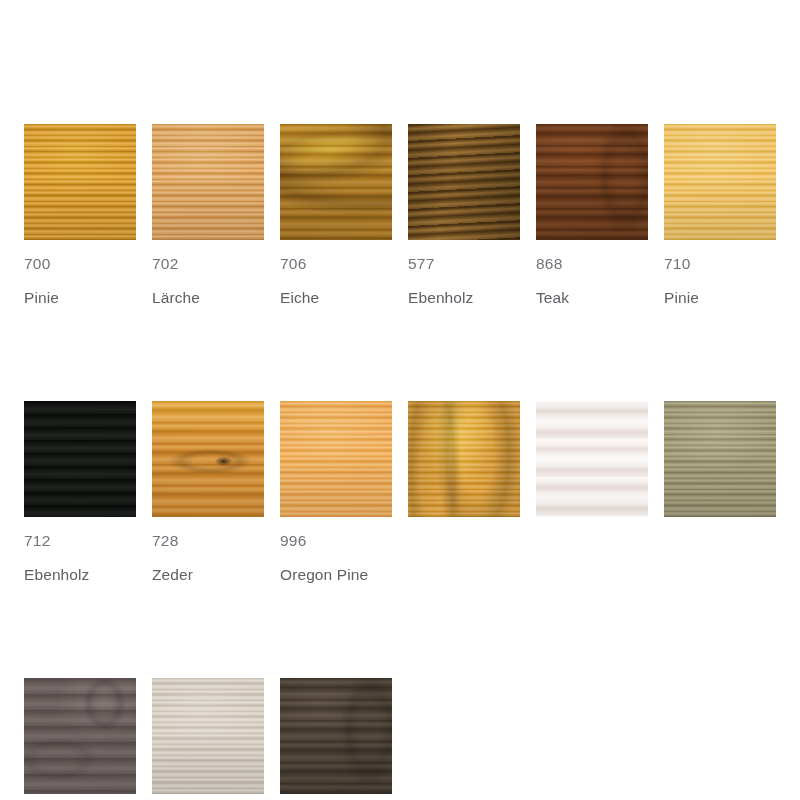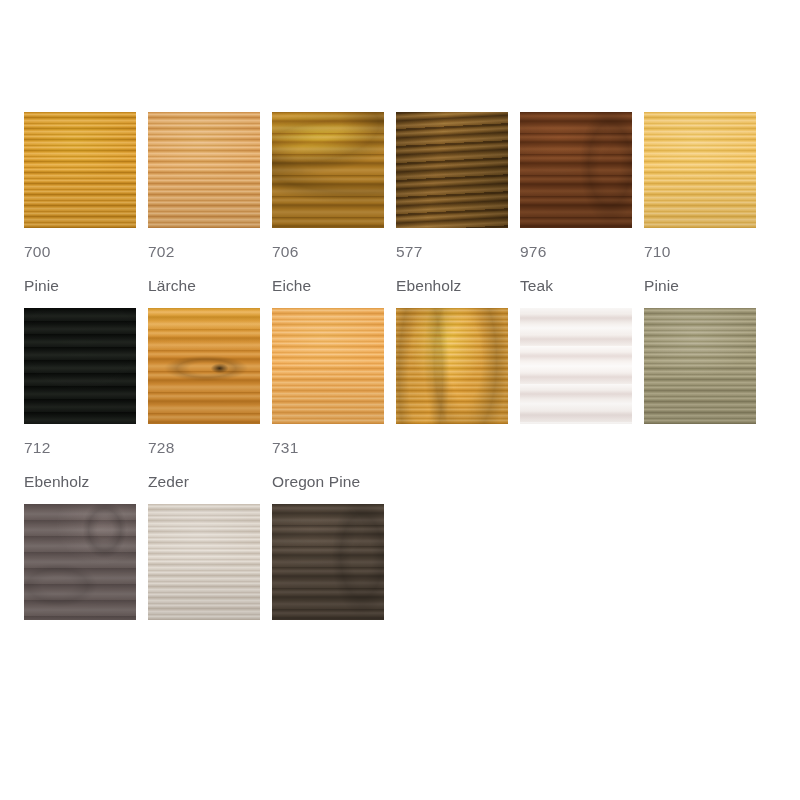--- a/index.html
+++ b/index.html
@@ -17,27 +17,26 @@
   #chart {
     position: relative;
     width: 800px;
     height: 800px;
     background: #ffffff;
   }
 
   .swatch-grid {
     position: absolute;
     left: 24px;
-    top: 112px;
+    top: 124px;
     width: 752px;
     display: grid;
     grid-template-columns: repeat(6, 112px);
     column-gap: 16px;
     row-gap: 93px;
-    gap: 12px;
   }
 
   .swatch-cell {
     width: 112px;
   }
 
   .chip {
     position: relative;
     width: 112px;
     height: 116px;
@@ -129,21 +128,21 @@
         </div>
         <div class="chip-code">577</div>
         <div class="chip-name">Ebenholz</div>
       </div>
       <div class="swatch-cell">
         <div class="chip" style="background: rgb(107, 58, 28);">
           <div class="grain" style="background: repeating-linear-gradient(rgb(83, 42, 18) 0px, rgb(107, 58, 28) 2px, rgb(128, 74, 39) 4px, rgb(107, 58, 28) 7px, rgb(83, 42, 18) 9px, rgb(107, 58, 28) 13px, rgb(128, 74, 39) 16px, rgb(107, 58, 28) 21px);"></div>
           <div class="grain-2" style="background: linear-gradient(172deg, rgba(0, 0, 0, 0.03) 0%, rgba(0, 0, 0, 0) 40%, rgba(0, 0, 0, 0.14) 100%), radial-gradient(30px 60px at 80% 45%, rgba(0, 0, 0, 0) 35%, rgba(0, 0, 0, 0.12) 70%, rgba(0, 0, 0, 0) 100%);"></div>
           <div class="grain-3" style="background: radial-gradient(70% 45% at 35% 22%, rgba(255, 255, 255, 0.14) 0%, rgba(255, 255, 255, 0) 70%);"></div>
         </div>
-        <div class="chip-code">976</div>
+        <div class="chip-code">868</div>
         <div class="chip-name">Teak</div>
       </div>
       <div class="swatch-cell">
         <div class="chip" style="background: rgb(240, 194, 96);">
           <div class="grain" style="background: repeating-linear-gradient(rgb(223, 174, 72) 0px, rgb(240, 194, 96) 1px, rgb(248, 212, 137) 2.5px, rgb(240, 194, 96) 4px, rgb(223, 174, 72) 5.5px, rgb(240, 194, 96) 7px, rgb(248, 212, 137) 8.5px, rgb(240, 194, 96) 11px);"></div>
           <div class="grain-2" style="background: linear-gradient(178deg, rgba(0, 0, 0, 0.02) 0%, rgba(0, 0, 0, 0) 45%, rgba(0, 0, 0, 0.1) 100%);"></div>
           <div class="grain-3" style="background: radial-gradient(75% 50% at 45% 25%, rgba(255, 255, 255, 0.14) 0%, rgba(255, 255, 255, 0) 72%);"></div>
         </div>
         <div class="chip-code">710</div>
         <div class="chip-name">Pinie</div>
@@ -165,21 +164,21 @@
         </div>
         <div class="chip-code">728</div>
         <div class="chip-name">Zeder</div>
       </div>
       <div class="swatch-cell">
         <div class="chip" style="background: rgb(240, 172, 87);">
           <div class="grain" style="background: repeating-linear-gradient(rgb(224, 154, 68) 0px, rgb(240, 172, 87) 1px, rgb(247, 195, 125) 2.5px, rgb(240, 172, 87) 4px, rgb(224, 154, 68) 5.5px, rgb(240, 172, 87) 7px, rgb(247, 195, 125) 8.5px, rgb(240, 172, 87) 11px);"></div>
           <div class="grain-2" style="background: linear-gradient(178deg, rgba(0, 0, 0, 0.02) 0%, rgba(0, 0, 0, 0) 45%, rgba(0, 0, 0, 0.1) 100%);"></div>
           <div class="grain-3" style="background: radial-gradient(75% 50% at 45% 25%, rgba(255, 255, 255, 0.14) 0%, rgba(255, 255, 255, 0) 72%);"></div>
         </div>
-        <div class="chip-code">731</div>
+        <div class="chip-code">996</div>
         <div class="chip-name">Oregon Pine</div>
       </div>
       <div class="swatch-cell">
         <div class="chip" style="background: rgb(226, 162, 58);">
           <div class="grain" style="background: repeating-linear-gradient(rgb(204, 140, 39) 0px, rgb(226, 162, 58) 1px, rgb(239, 185, 95) 2.5px, rgb(226, 162, 58) 4px, rgb(204, 140, 39) 5.5px, rgb(226, 162, 58) 7px, rgb(239, 185, 95) 8.5px, rgb(226, 162, 58) 11px);"></div>
           <div class="grain-2" style="background: radial-gradient(48% 115% at 62% 45%, rgba(0, 0, 0, 0) 30%, rgba(0, 0, 0, 0.17) 58%, rgba(0, 0, 0, 0.03) 78%), radial-gradient(30% 120% at 22% 60%, rgba(0, 0, 0, 0) 35%, rgba(0, 0, 0, 0.13) 65%, rgba(0, 0, 0, 0) 85%), linear-gradient(95deg, rgba(0, 0, 0, 0.1) 0%, rgba(0, 0, 0, 0) 45%, rgba(0, 0, 0, 0.12) 100%);"></div>
           <div class="grain-3" style="background: radial-gradient(55% 70% at 45% 28%, rgba(255, 255, 255, 0.32) 0%, rgba(255, 255, 255, 0) 62%);"></div>
         </div>
       </div>
       <div class="swatch-cell">

